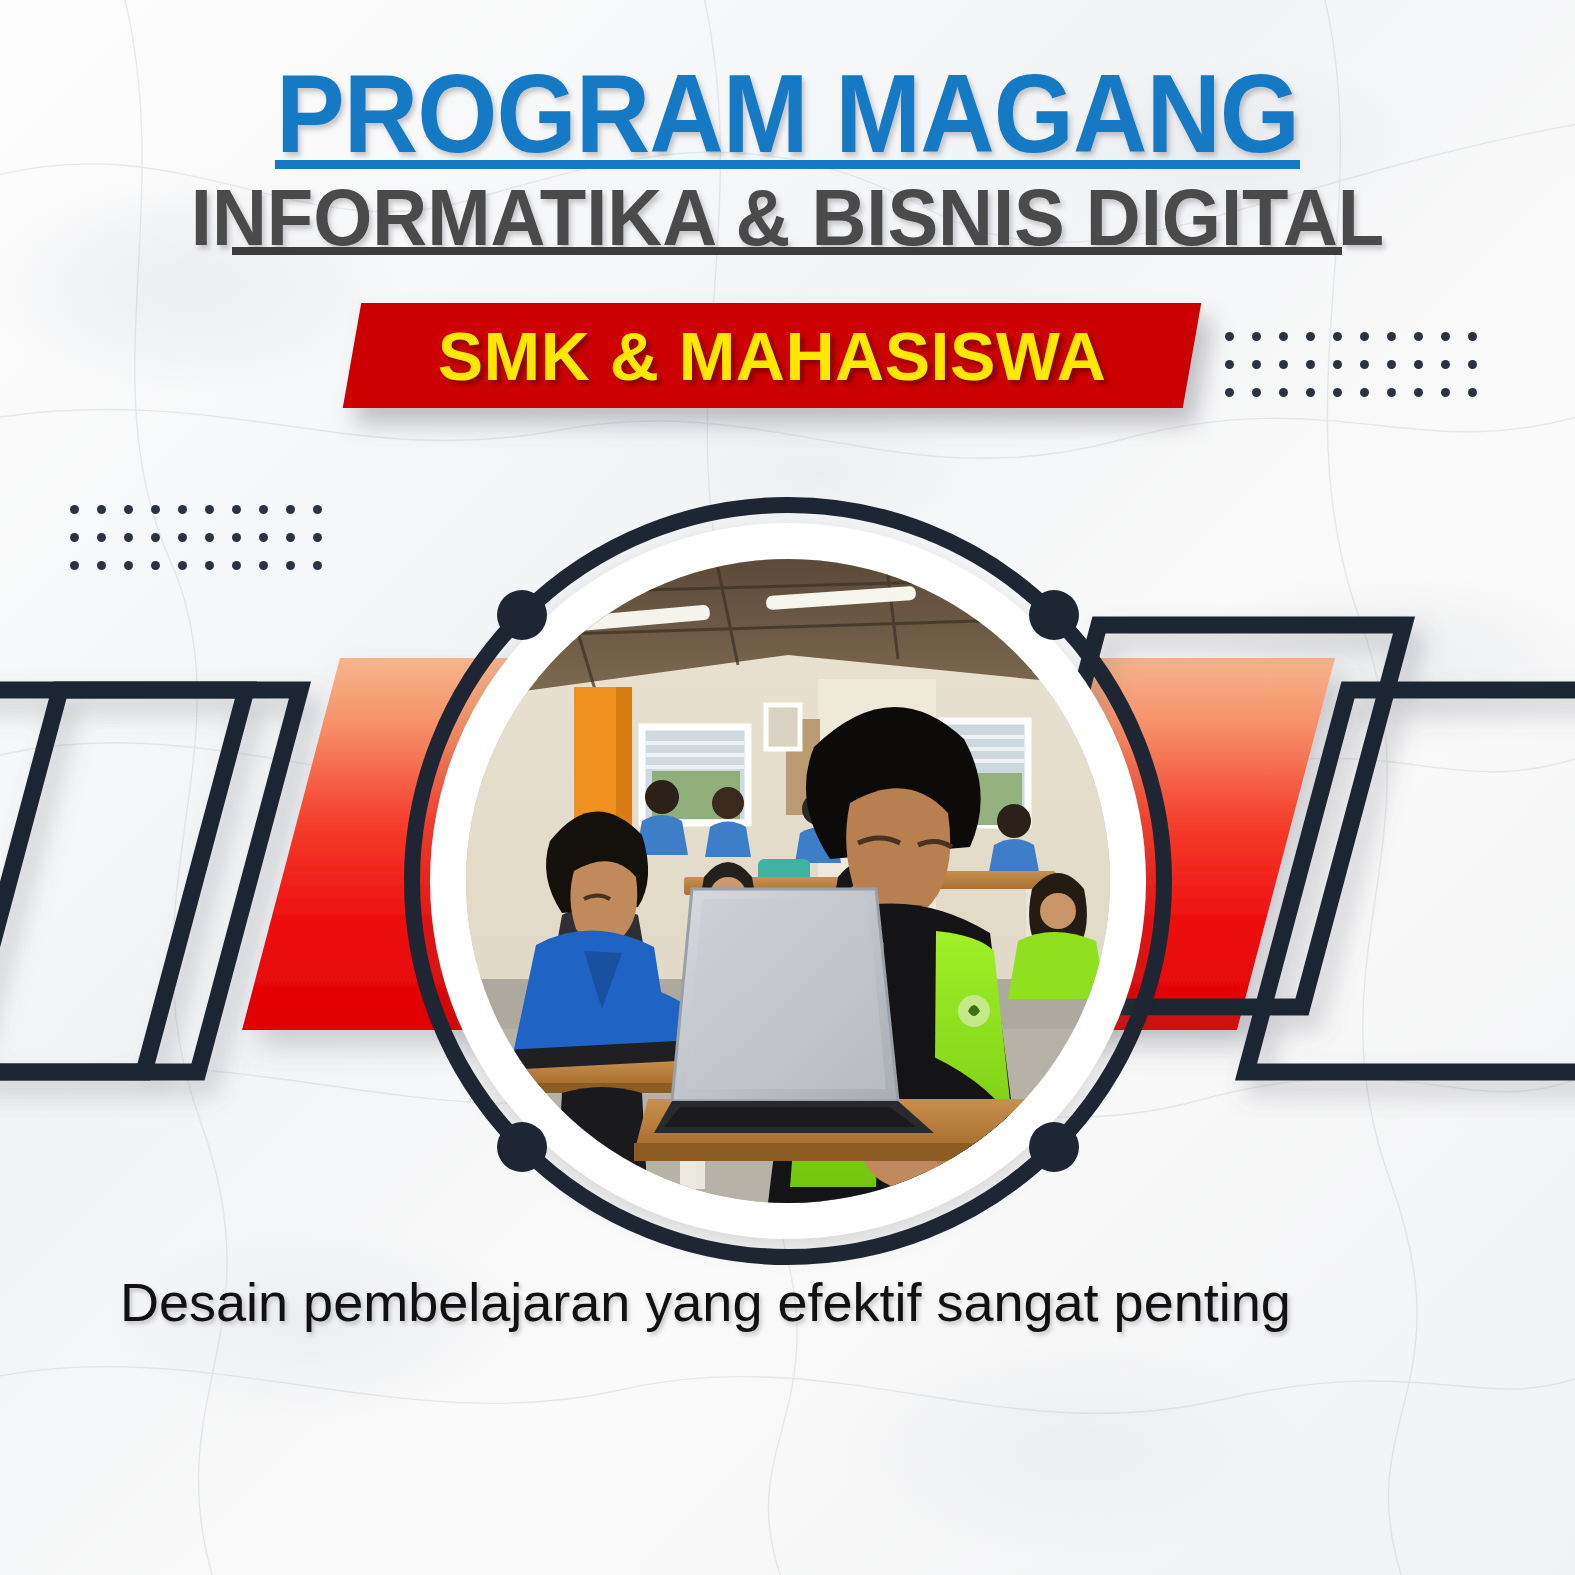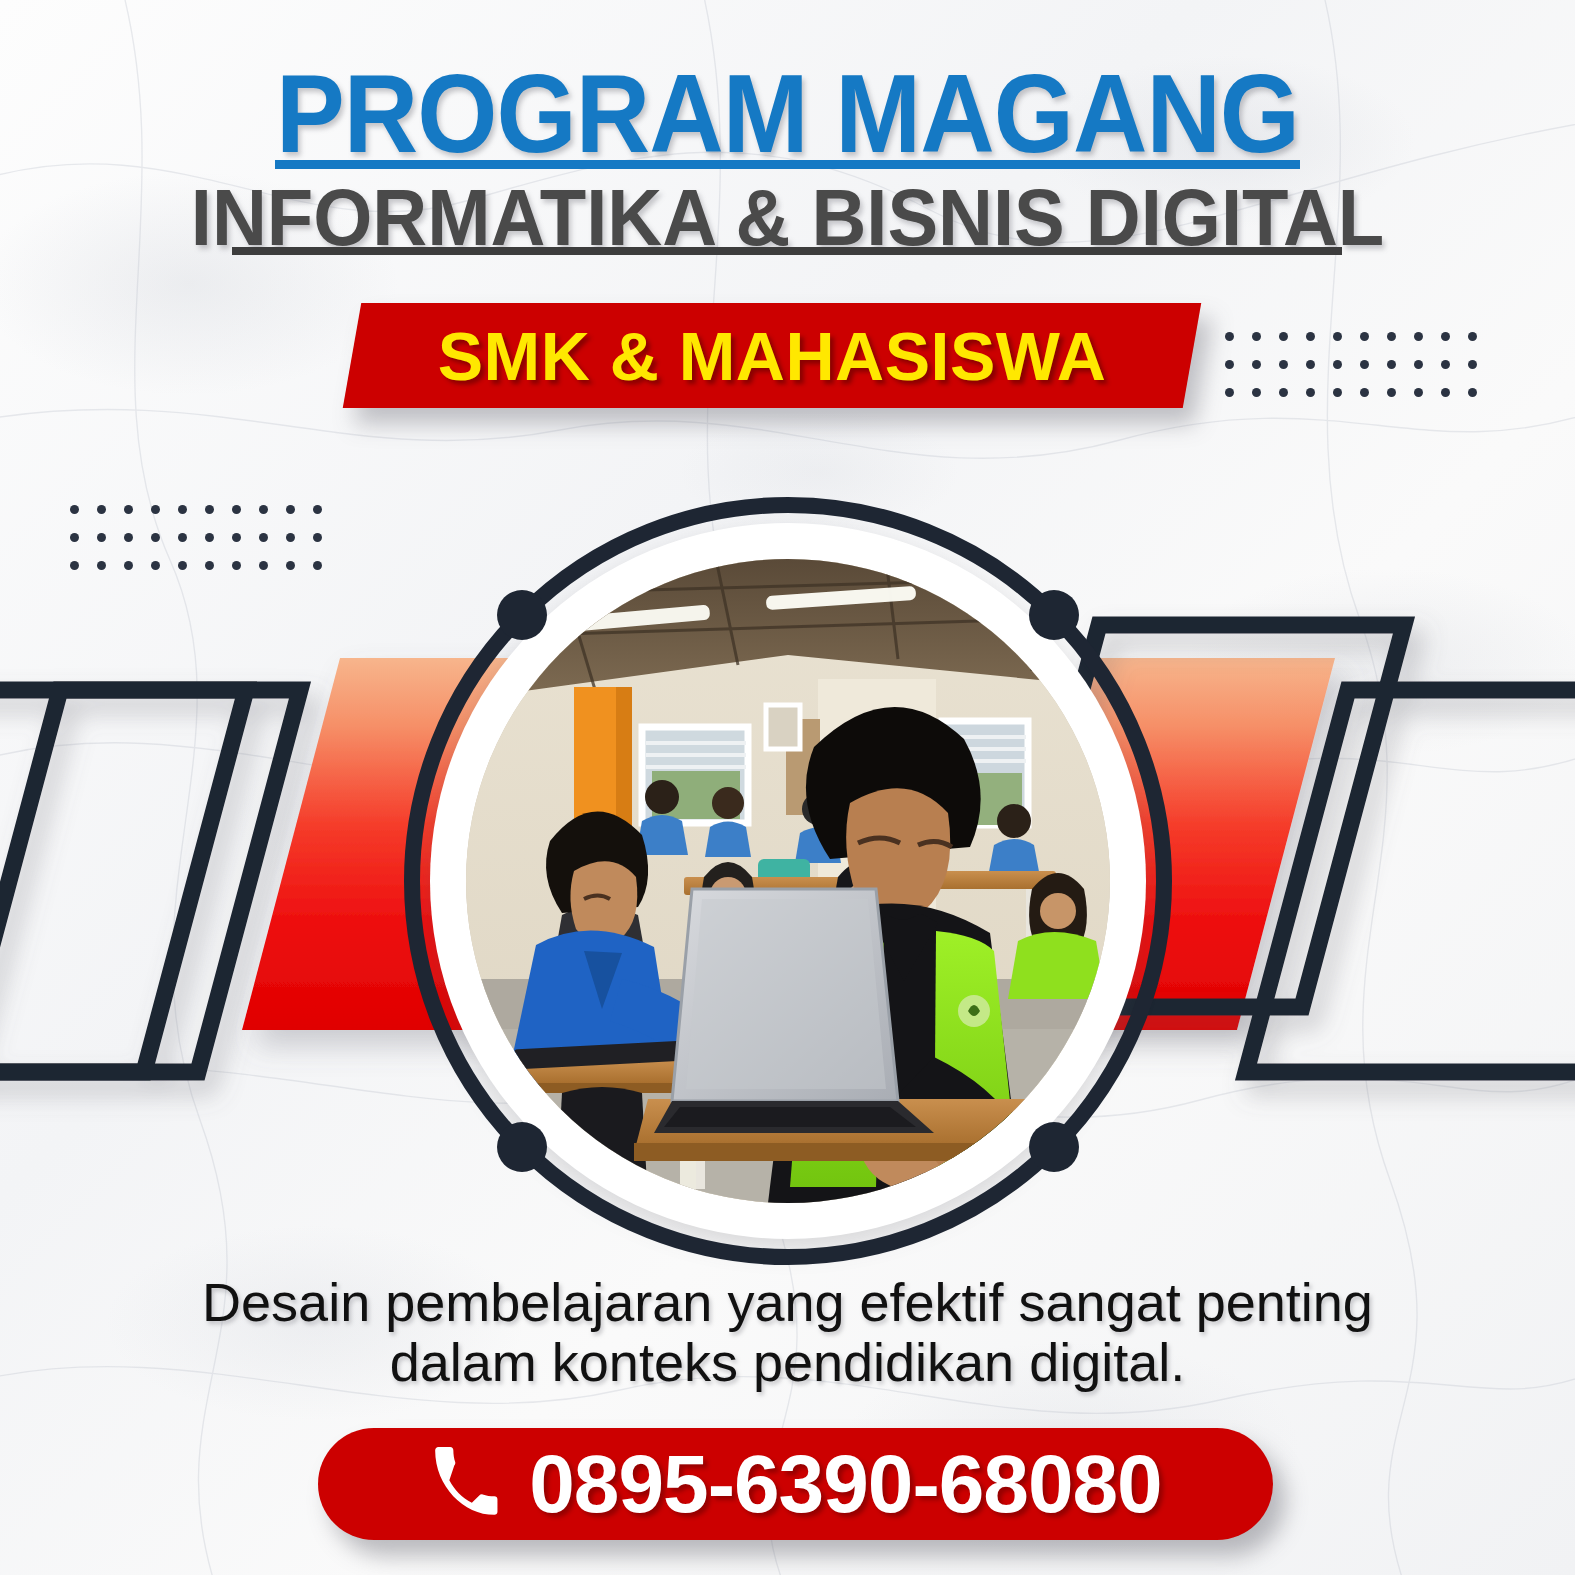--- a/index.html
+++ b/index.html
@@ -89,21 +89,21 @@
     box-shadow:0 10px 26px rgba(90,90,100,.22);
   }
   .photo{
     position:absolute;left:64px;top:64px;width:644px;height:644px;
     border-radius:50%;overflow:hidden;z-index:3;background:#cfc6b4;
   }
   .photo svg{display:block;width:644px;height:644px;}
   
   .tag{
     position:absolute;z-index:6;left:120px;width:1335px;top:1272px;
-    text-align:center;color:#111;font-size:54px;line-height:1.12;
+    text-align:left;color:#111;font-size:54px;line-height:1.12;
     font-family:"Liberation Sans Narrow","Liberation Sans",sans-serif;
     text-shadow:2px 3px 4px rgba(120,120,128,.40);
   }
   
   .pill{
     position:absolute;z-index:6;left:318px;top:1428px;width:955px;height:112px;
     background:#cc0000;border-radius:56px;
     display:flex;align-items:center;justify-content:center;gap:26px;
     box-shadow:12px 16px 22px rgba(90,90,100,.40);
   }
@@ -432,23 +432,16 @@
       <circle cx="386" cy="386" r="376" fill="none" stroke="#1e2633" stroke-width="16"></circle>
       <circle cx="120" cy="120" r="25" fill="#1e2633"></circle>
       <circle cx="652" cy="120" r="25" fill="#1e2633"></circle>
       <circle cx="652" cy="652" r="25" fill="#1e2633"></circle>
       <circle cx="120" cy="652" r="25" fill="#1e2633"></circle>
     </svg>
   </div>
 
   <div class="tag">
     <div>Desain pembelajaran yang efektif sangat penting</div>
-    <div>dalam konteks pendidikan digital.</div>
   </div>
 
-  <div class="pill">
-    <svg class="phoneicon" viewBox="0 0 24 24">
-      <path fill="#ffffff" d="M6.6 10.8c1.6 3.1 4.1 5.7 7.3 7.3l2.4-2.4c.3-.3.7-.4 1.1-.3 1.2.4 2.5.6 3.8.6.6 0 1 .4 1 1V21c0 .6-.4 1-1 1C11.3 22 2 12.7 2 1.1 2 .5 2.5 0 3 0h3.9c.6 0 1 .5 1 1.1 0 1.3.2 2.6.6 3.8.1.4 0 .8-.3 1.1L6.6 10.8z"></path>
-    </svg>
-    <span class="num">0895-6390-68080</span>
-  </div>
 
 </div>
 
 </body></html>

